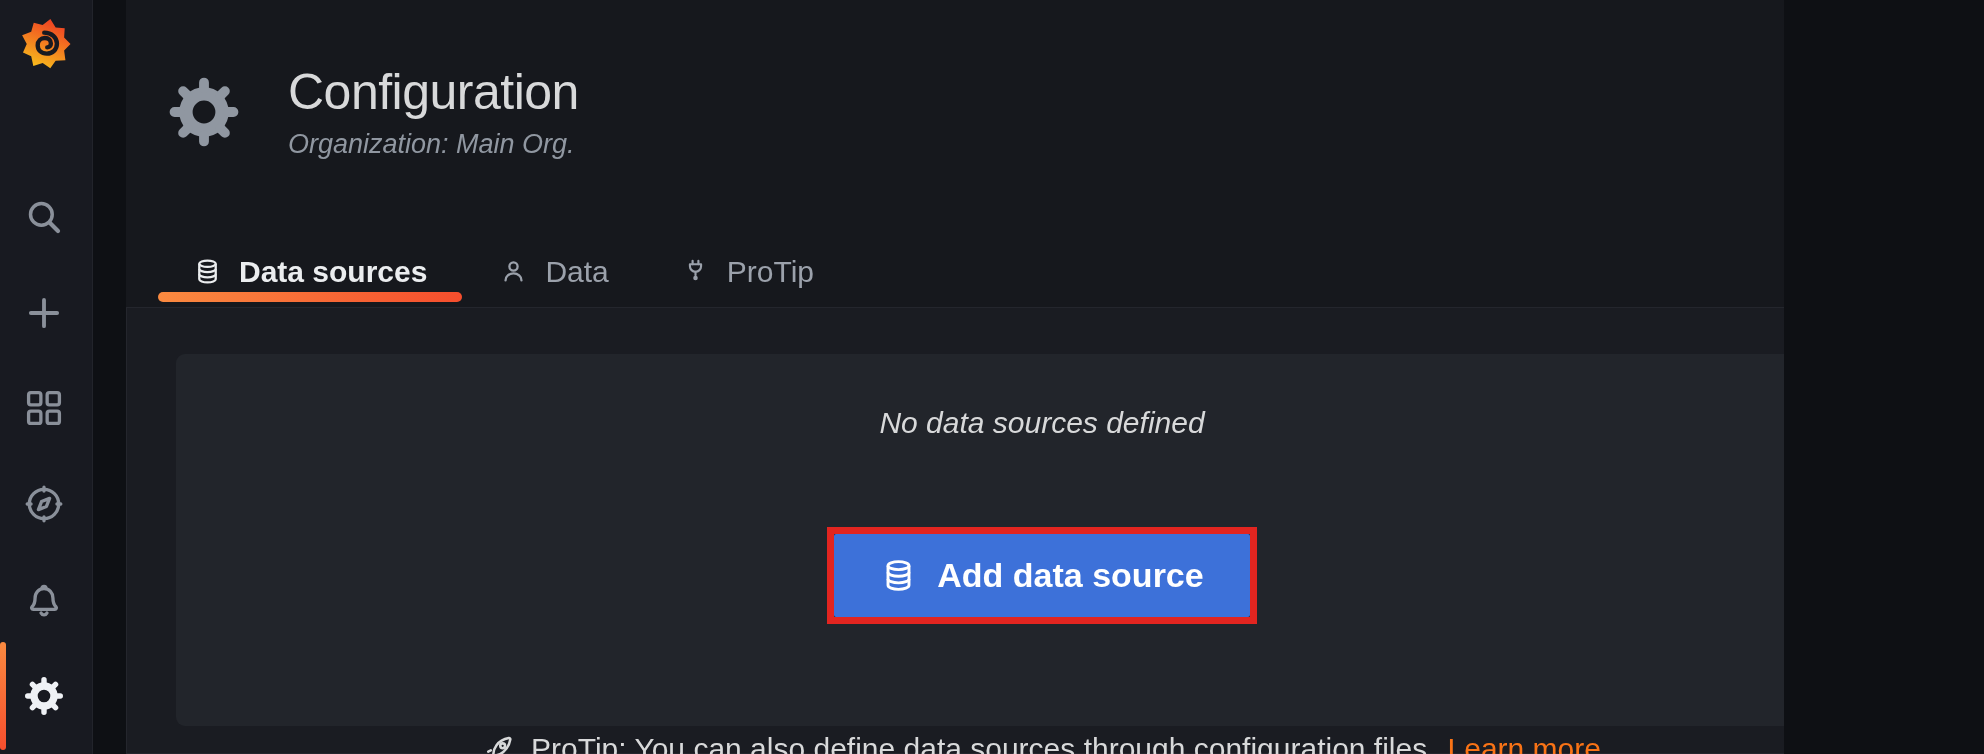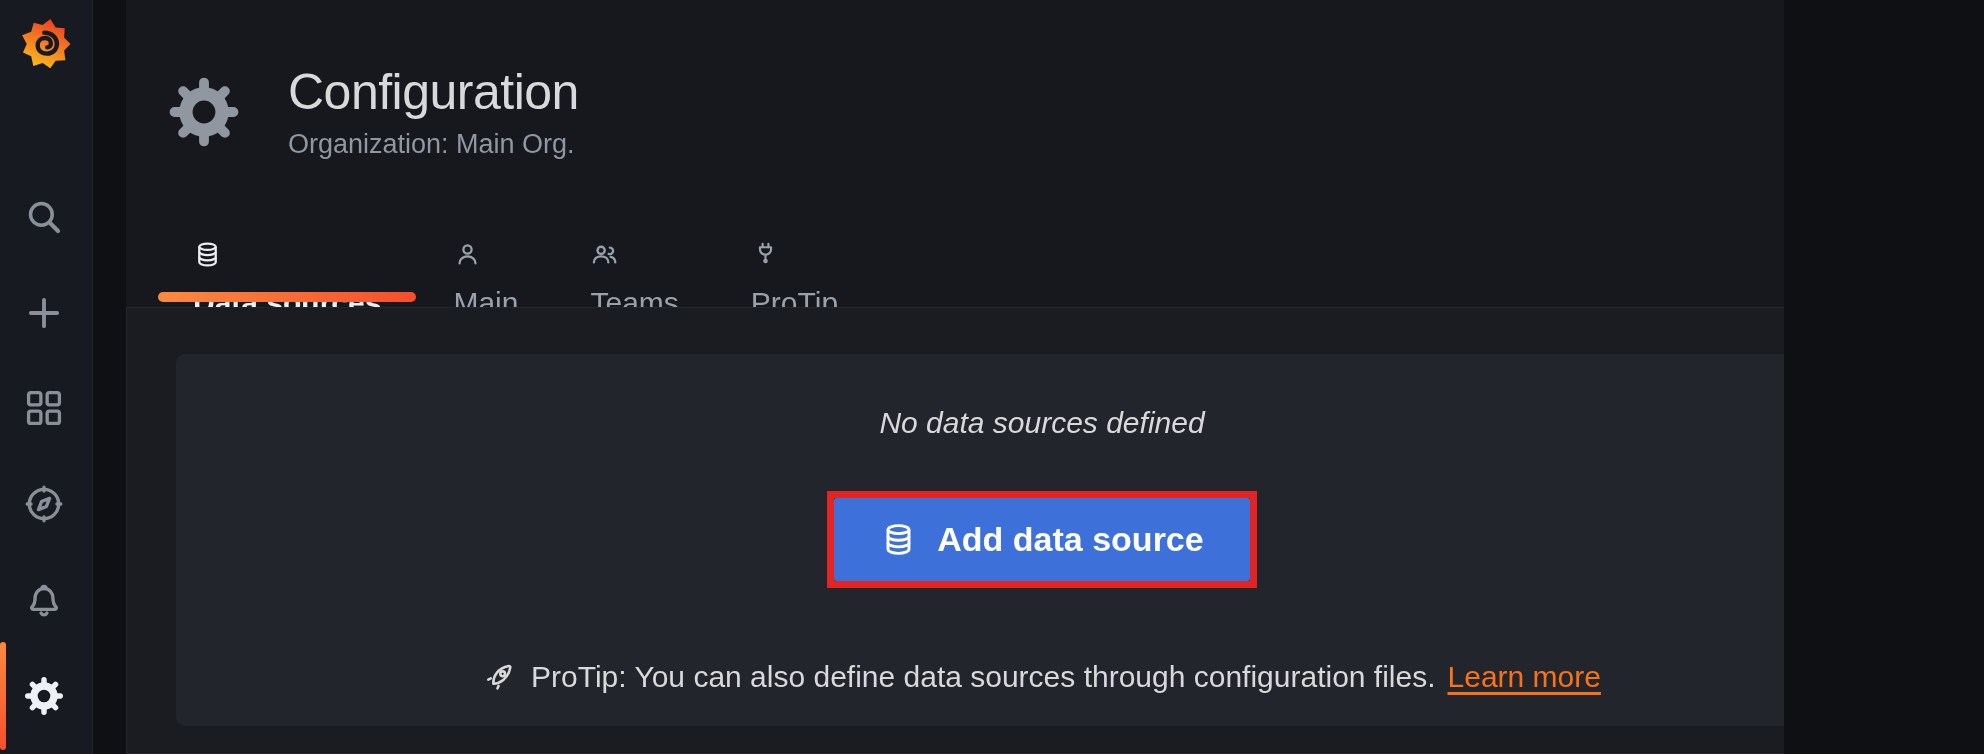--- a/index.html
+++ b/index.html
@@ -20,37 +20,37 @@
 
   
   .main{position:absolute;left:126px;top:0;width:1830px;height:754px;background:#16181d;}
 
   
   .page-header{position:absolute;left:0;top:0;width:100%;height:240px;}
   .header-icon{position:absolute;left:40px;top:74px;width:76px;height:76px;color:#9097a1;}
   .header-icon svg{width:76px;height:76px;}
   .header-text{position:absolute;left:162px;top:64px;}
   .page-title{margin:0;font-size:50px;line-height:56px;font-weight:500;color:#d8d9da;letter-spacing:-0.5px;}
-  .page-subtitle{margin:8px 0 0 0;font-size:27px;line-height:32px;font-weight:400;color:#9097a1;}
+  .page-subtitle{margin:8px 0 0 0;font-size:27px;line-height:32px;font-weight:400;color:#9097a1;font-style:italic;}
 
   
   .tabs{position:absolute;left:31px;top:240px;height:67px;display:flex;align-items:flex-start;}
-  .tab{position:relative;height:63px;display:flex;gap:17px;padding:0 36px;
-       font-size:30px;color:#9ba1ab;cursor:pointer;white-space:nowrap;flex-direction:column;}
+  .tab{position:relative;height:63px;display:flex;align-items:center;gap:17px;padding:0 36px;
+       font-size:30px;color:#9ba1ab;cursor:pointer;white-space:nowrap;}
   .tab svg{width:29px;height:29px;flex:0 0 auto;}
   .tab.active{color:#ebedef;font-weight:700;}
   .tab.active::after{content:"";position:absolute;left:1px;right:1px;bottom:-51px;height:10px;border-radius:5px;
        background:linear-gradient(90deg,var(--brand-orange-start,#fa8a40),var(--brand-orange-end,#f64e2d));}
   .tab.active::after{bottom:auto;top:52px;}
 
   
   .outer-panel{position:absolute;left:0;top:307px;width:1830px;height:447px;background:#1a1c22;
                border:1px solid #24262d;box-sizing:border-box;}
   .inner-panel{position:absolute;left:49px;top:46px;width:1732px;height:372px;background:#22252b;
-               border-radius:9px;display:flex;flex-direction:column;align-items:center;box-sizing:border-box;}
+               border-radius:9px;display:flex;flex-direction:column;align-items:center;box-sizing:border-box;gap:36px;}
   .empty-msg{margin-top:52px;font-size:30px;font-style:italic;color:#d8d9da;}
   .btn-frame{margin-top:51px;border:7px solid var(--highlight-red,#e22520);}
   .btn-primary{height:83px;padding:0 46px;display:flex;align-items:center;gap:20px;border:none;
                background:var(--accent-blue,#3d71d9);color:#ffffff;font-family:inherit;
                font-size:34px;font-weight:700;cursor:pointer;border-radius:2px;}
   .btn-primary svg{width:37px;height:37px;}
   .protip{margin-top:70px;display:flex;align-items:flex-end;gap:12px;font-size:30px;color:#d8d9da;}
   .protip svg{width:36px;height:36px;color:#d8d9da;}
   .protip-link{color:#f97316;text-decoration:underline;text-underline-offset:5px;cursor:pointer;}
   .hidden-defs{position:absolute;width:0;height:0;overflow:hidden;}
@@ -214,27 +214,21 @@
       <div class="tab active">
         <svg>
             <use href="#i-db"></use>
           </svg>
         <span>Data sources</span>
       </div>
       <div class="tab">
         <svg>
             <use href="#i-user"></use>
           </svg>
-        <span>Main</span>
-      </div>
-      <div class="tab">
-        <svg>
-            <use href="#i-users"></use>
-          </svg>
-        <span>Teams</span>
+        <span>Data</span>
       </div>
       <div class="tab">
         <svg>
             <use href="#i-plug"></use>
           </svg>
         <span>ProTip</span>
       </div>
     </div>
 
     <section class="outer-panel">

